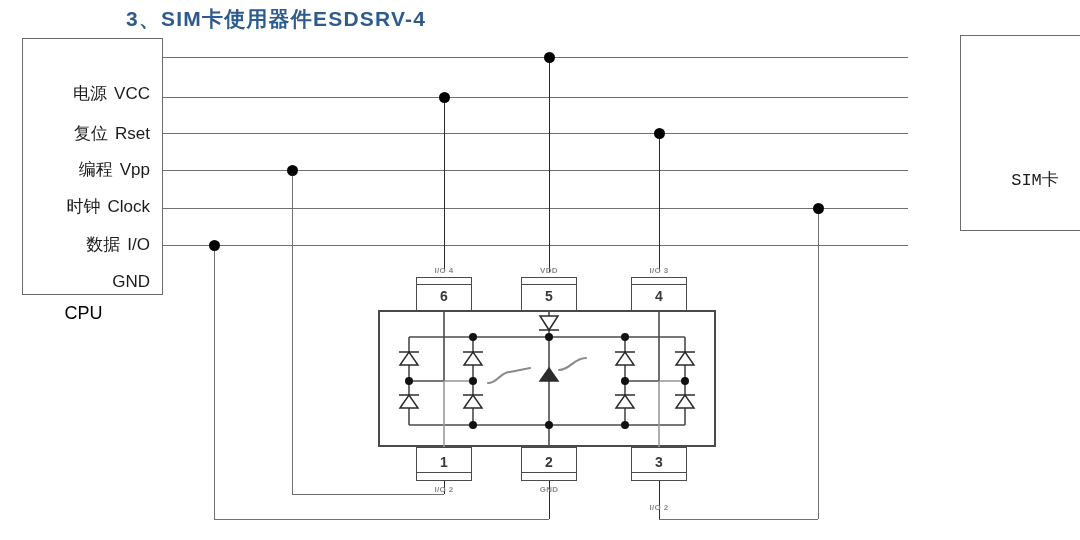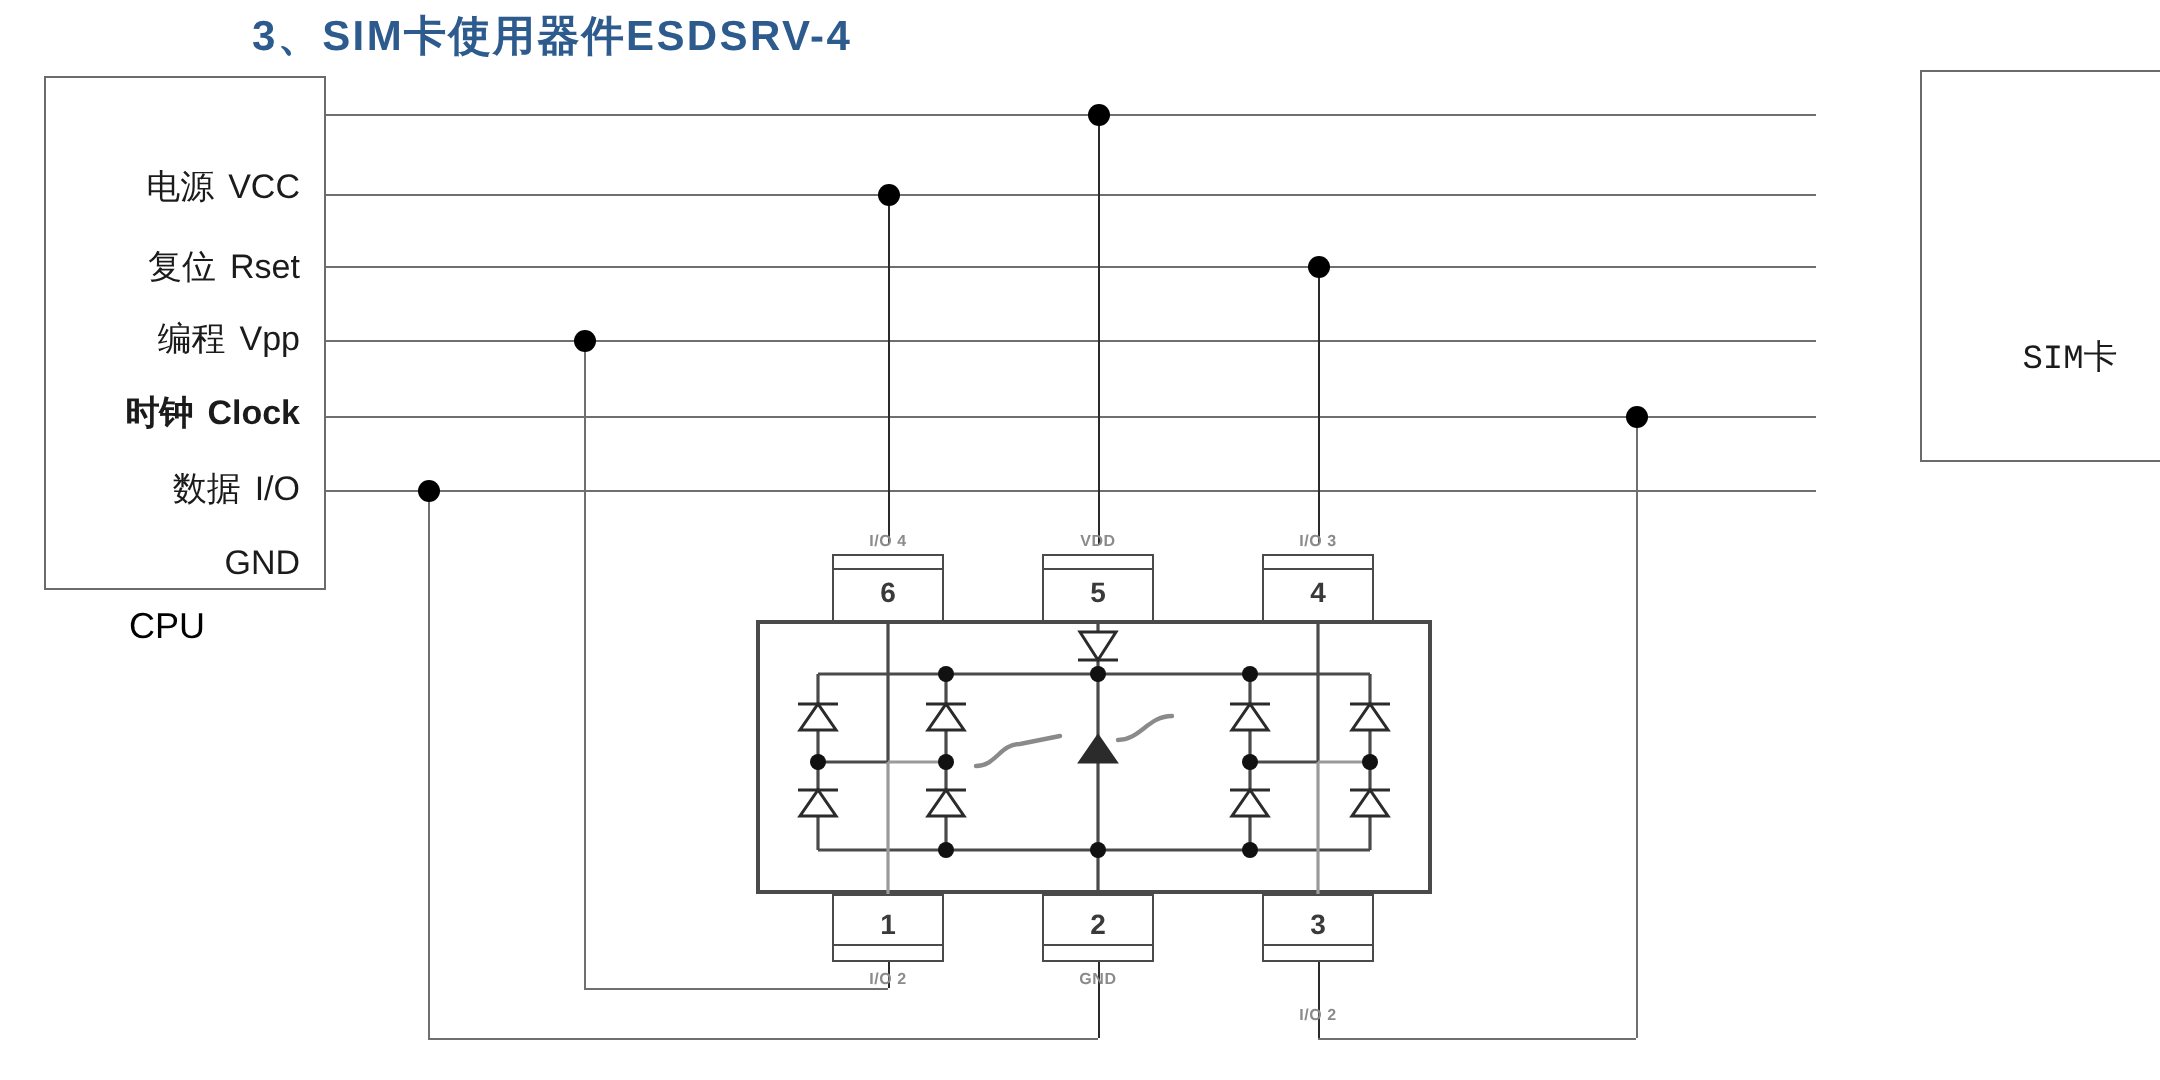--- a/index.html
+++ b/index.html
@@ -191,21 +191,21 @@
   <div class="block" id="cpu-block">
     <div class="cpu-row" style="top:44px;">
       <span class="cn">电源</span><span>VCC</span>
     </div>
     <div class="cpu-row" style="top:84px;text-align:center;">
       <span class="cn">复位</span><span>Rset</span>
     </div>
     <div class="cpu-row" style="top:120px;">
       <span class="cn">编程</span><span>Vpp</span>
     </div>
-    <div class="cpu-row" style="top:157px;font-weight:bold;">
+    <div class="cpu-row" style="top:157px;">
       <span class="cn">时钟</span><span>Clock</span>
     </div>
     <div class="cpu-row" style="top:195px;">
       <span class="cn">数据</span><span>I/O</span>
     </div>
     <div class="cpu-row" style="top:232px;">
       <span class="cn"></span><span>GND</span>
     </div>
     <div id="cpu-name">CPU</div>
   </div>

